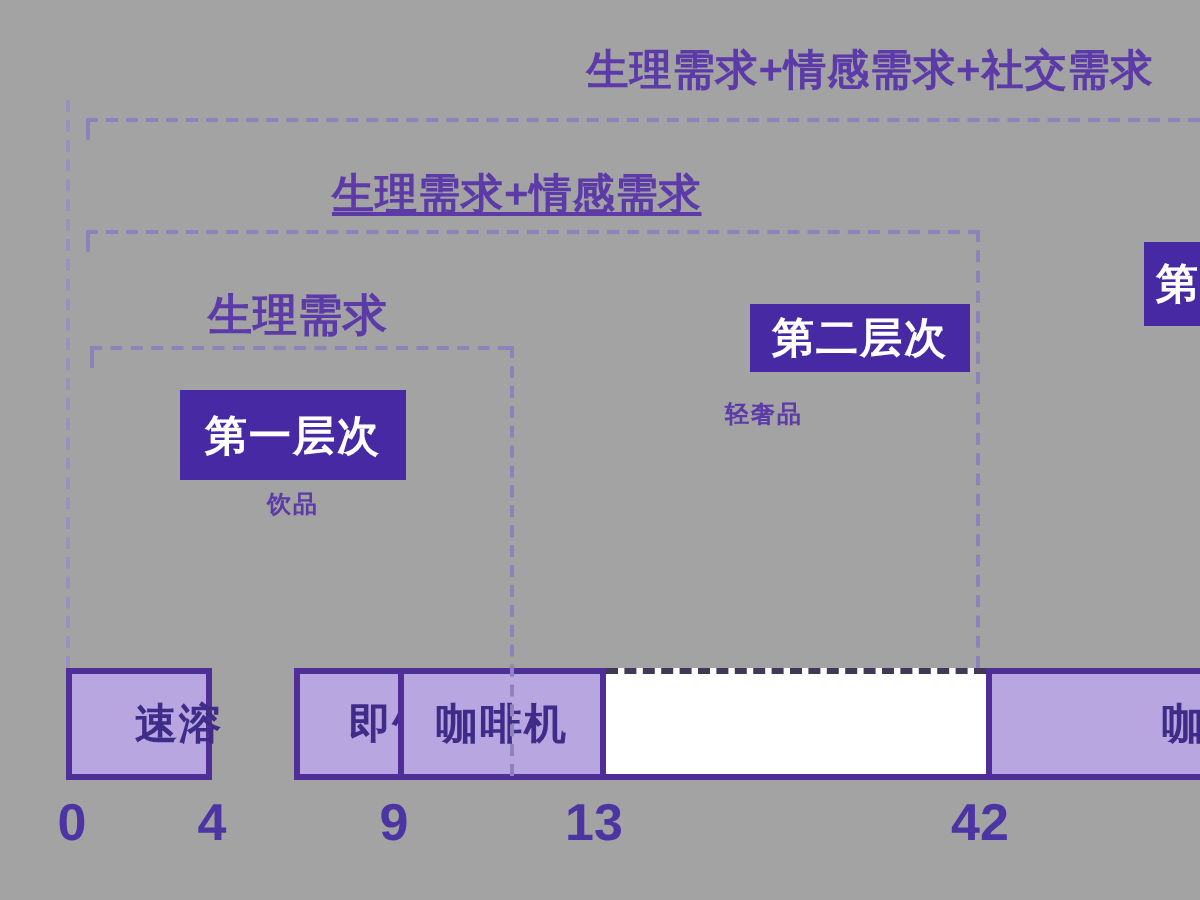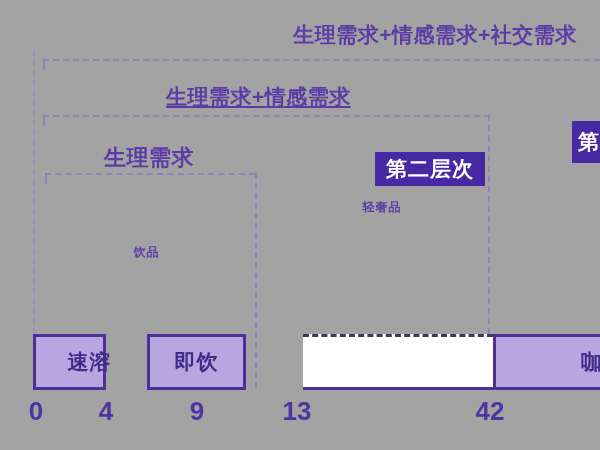--- a/index.html
+++ b/index.html
@@ -62,29 +62,31 @@
   <div class="needs-label" style="left:166px; top:83px;text-decoration:underline;">生理需求+情感需求</div>
   <div class="dash-h" style="left:43px; top:115px; width:447px;"></div>
   <div class="dash-v" style="left:43px; top:115px; height:11px;"></div>
   <div class="dash-v" style="left:488px; top:115px; height:219px;"></div>
 
   <div class="needs-label" style="left:104px; top:143px; font-size:22px;">生理需求</div>
   <div class="dash-h" style="left:45px; top:173px; width:210px;"></div>
   <div class="dash-v" style="left:45px; top:173px; height:11px;"></div>
   <div class="dash-v overlay-line" style="left:255px; top:173px; height:215px;"></div>
 
+  <div class="tier-badge" style="left:90px; top:195px; width:113px; height:45px;">第一层次</div>
   <div class="tier-sub" style="left:90px; top:244px; width:113px;">饮品</div>
 
   <div class="tier-badge" style="left:327px; top:152px; width:110px; height:34px;margin-left:48px;">第二层次</div>
   <div class="tier-sub" style="left:327px; top:199px; width:110px;">轻奢品</div>
 
   <div class="tier-badge clipped" style="left:572px; top:121px; width:110px; height:42px;">第三层次</div>
 
   <div class="seg" style="left:33px; width:73px;padding-left:40px;">速溶</div>
   <div class="seg" style="left:103px; width:99px;margin-left:44px;">即饮</div>
+  <div class="seg" style="left:199px; width:104px;">咖啡机</div>
   <div class="seg gap" style="left:303px; width:190px;"></div>
   <div class="seg last" style="left:493px; width:190px;">咖啡馆</div>
 
   <div class="tick" style="left:36px;">0</div>
   <div class="tick" style="left:106px;">4</div>
   <div class="tick" style="left:197px;">9</div>
   <div class="tick" style="left:297px;">13</div>
   <div class="tick" style="left:490px;">42</div>
 
 </div>

